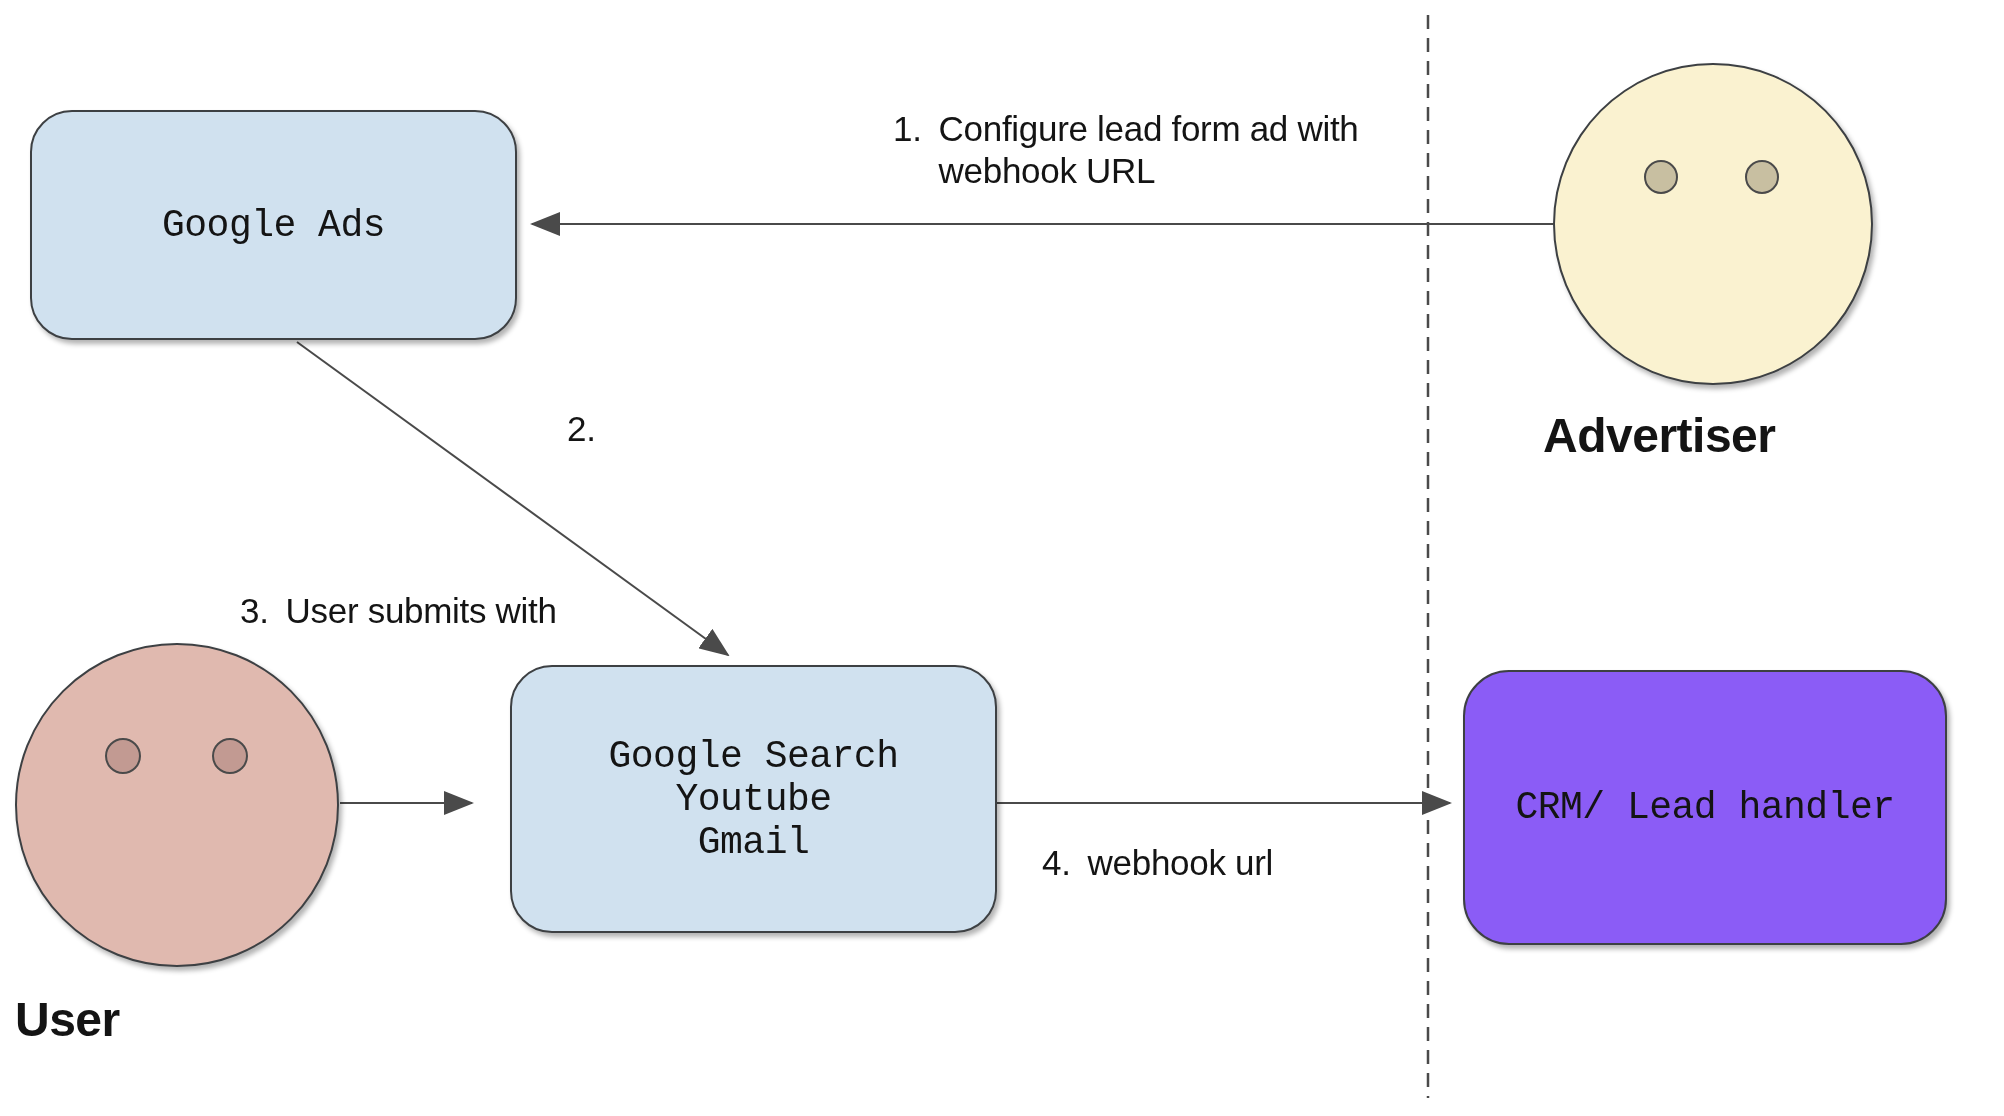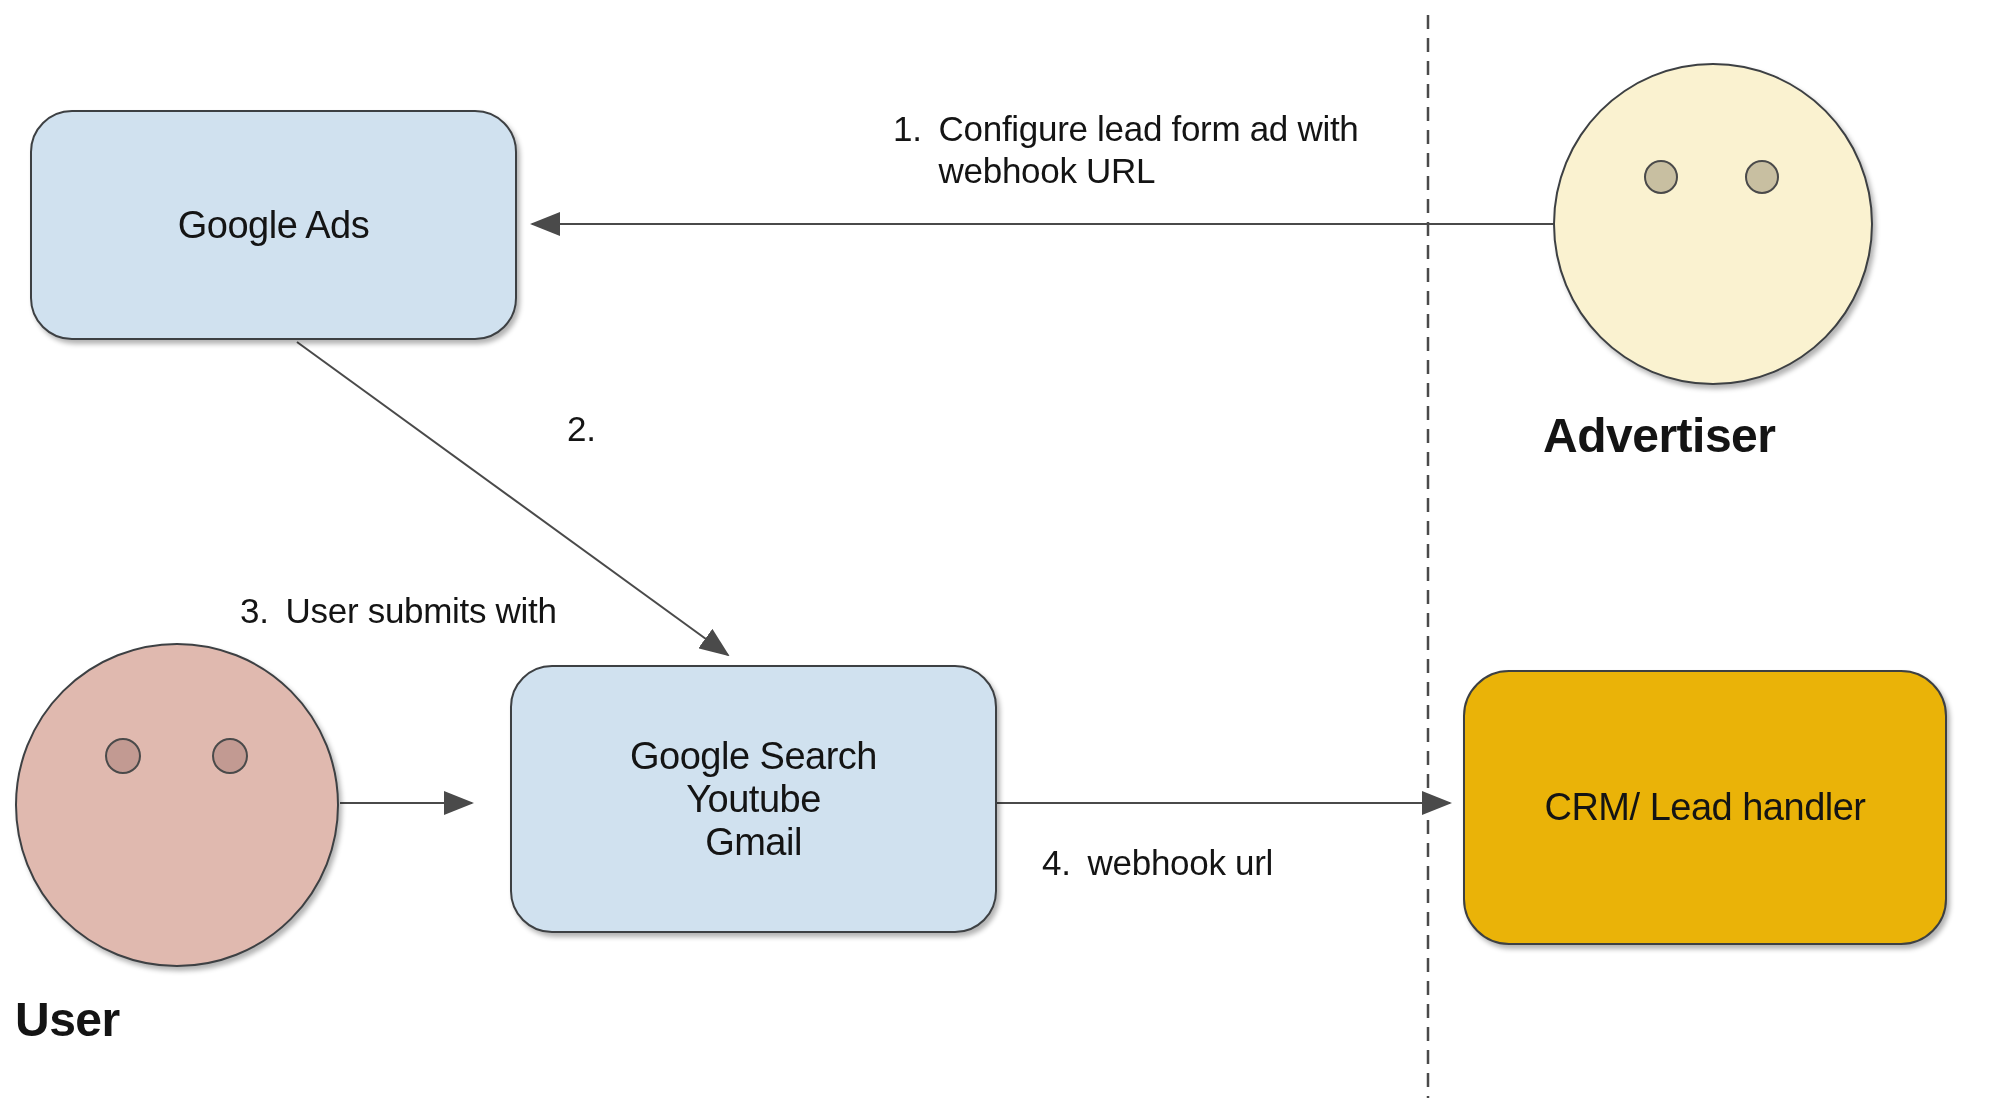--- a/index.html
+++ b/index.html
@@ -18,24 +18,25 @@
   .node {
     position:absolute;
     border:2.5px solid #3d4043;
     display:flex; flex-direction:column;
     align-items:center; justify-content:center;
     text-align:center;
     box-shadow:3px 4px 5px rgba(0,0,0,0.30);
     box-sizing:border-box;
   }
   .node.blue   { background:#d0e1ef; }
-  .node.yellow { background:#eab308; }
+  .node.yellow { background:#8b5cf6; }
   .node-label {
     font-size:38px; line-height:43px; letter-spacing:-0.5px;
     white-space:nowrap;
+    font-family:Liberation Mono, monospace;
   }
   .face {
     position:absolute;
     border-radius:50%;
     border:2.5px solid #3d4043;
     box-shadow:3px 4px 5px rgba(0,0,0,0.30);
     box-sizing:border-box;
   }
   .face.cream { background:#faf2d0; }
   .face.pink  { background:#e0b9af; }

